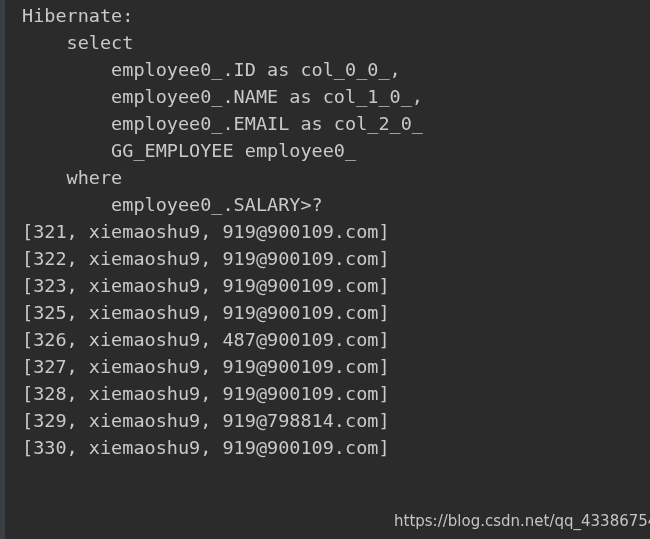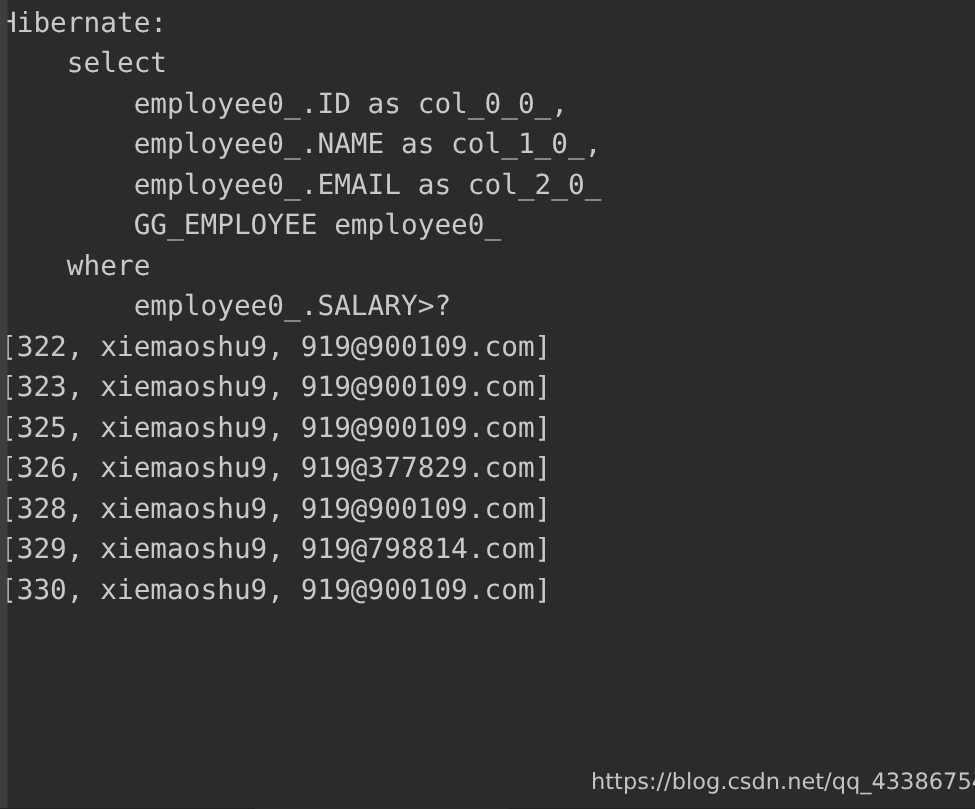--- a/index.html
+++ b/index.html
@@ -42,20 +42,21 @@
   }
 
   .log-line {
     display: block;
     height: 27px;
     line-height: 27px;
     font-size: 18.5px;
     letter-spacing: 0px;
     color: #c9c9c9;
     white-space: pre;
+    padding-left: 22px;
     font-family: "DejaVu Sans Mono", "Liberation Mono", monospace;
   }
 
   .log-line.sql-keyword-line,
   .log-line.sql-ident-line,
   .log-line.sql-header-line {
     color: #c9c9c9;
   }
 
   .log-line.result-row {
@@ -87,24 +88,26 @@
   <div id="console-output">
 
   <div class="log-line sql-header-line">Hibernate: </div>
       <div class="log-line sql-keyword-line">    select</div>
       <div class="log-line sql-ident-line">        employee0_.ID as col_0_0_,</div>
       <div class="log-line sql-ident-line">        employee0_.NAME as col_1_0_,</div>
       <div class="log-line sql-ident-line">        employee0_.EMAIL as col_2_0_</div>
       <div class="log-line sql-ident-line">        GG_EMPLOYEE employee0_</div>
       <div class="log-line sql-keyword-line">    where</div>
       <div class="log-line sql-ident-line">        employee0_.SALARY&gt;?</div>
+      <div class="log-line result-row">[321, xiemaoshu9, 919@900109.com]</div>
       <div class="log-line result-row">[322, xiemaoshu9, 919@900109.com]</div>
       <div class="log-line result-row">[323, xiemaoshu9, 919@900109.com]</div>
       <div class="log-line result-row">[325, xiemaoshu9, 919@900109.com]</div>
-      <div class="log-line result-row">[326, xiemaoshu9, 919@377829.com]</div>
+      <div class="log-line result-row">[326, xiemaoshu9, 487@900109.com]</div>
+      <div class="log-line result-row">[327, xiemaoshu9, 919@900109.com]</div>
       <div class="log-line result-row">[328, xiemaoshu9, 919@900109.com]</div>
       <div class="log-line result-row">[329, xiemaoshu9, 919@798814.com]</div>
       <div class="log-line result-row">[330, xiemaoshu9, 919@900109.com]</div>
     </div>
 
   <div id="watermark">https://blog.csdn.net/qq_43386754</div>
 
 </div>
 
 </body></html>

